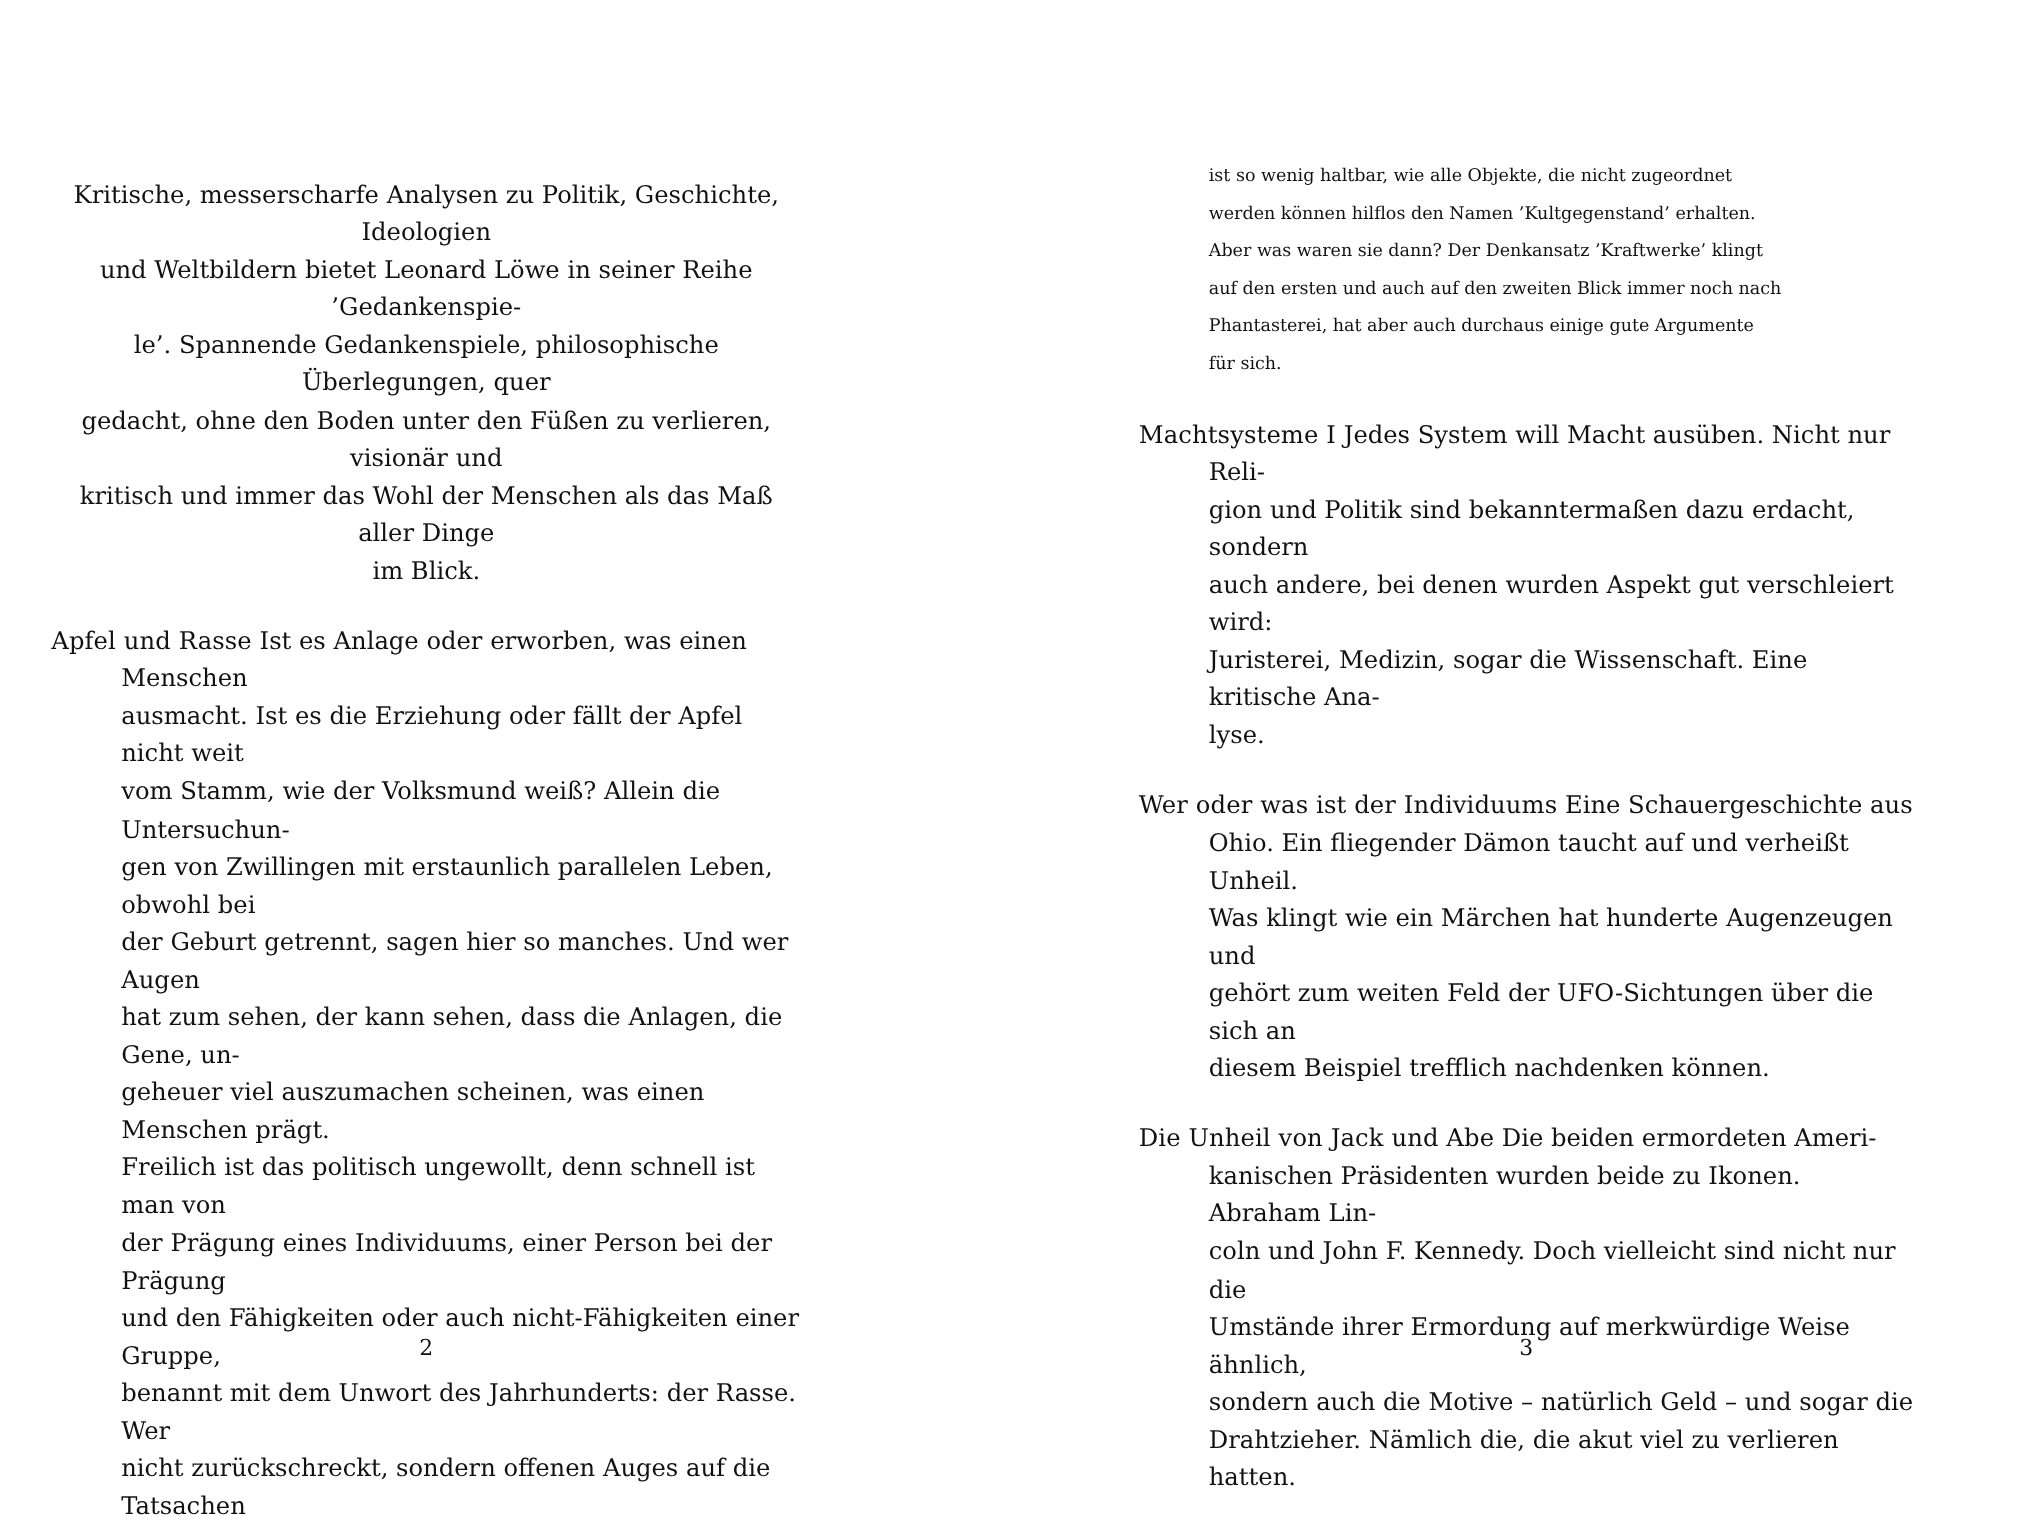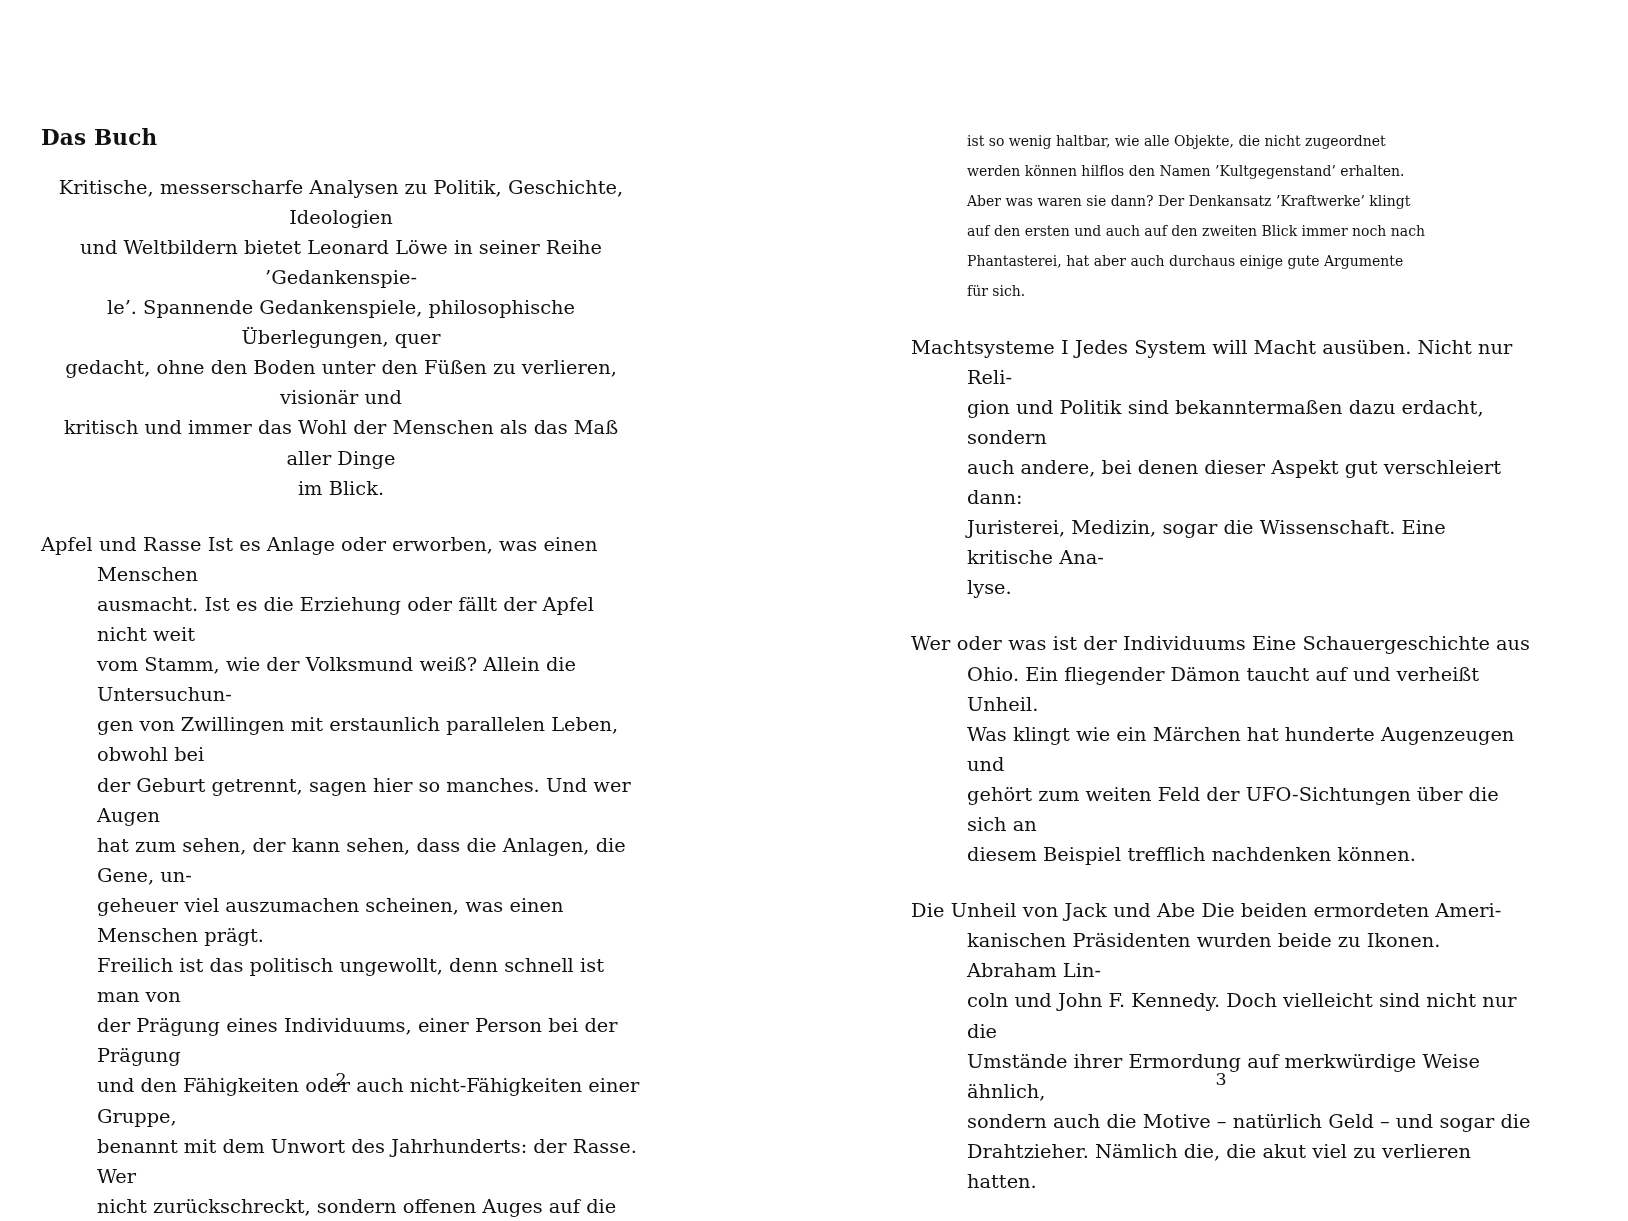--- a/index.html
+++ b/index.html
@@ -86,21 +86,20 @@
   .page-right .folio { left: 97px;  width: 620px; }
 </style>
 </head>
 <body>
 
 <div class="spread">
 
   <div class="page page-left">
     <div class="textblock">
 
-      <h1 class="section-title">Das Buch</h1>
 
       <p class="para">Kritische, messerscharfe Analysen zu Politik, Geschichte, Ideologien
 und Weltbildern bietet Leonard Löwe in seiner Reihe ’Gedankenspie-
 le’. Spannende Gedankenspiele, philosophische Überlegungen, quer
 gedacht, ohne den Boden unter den Füßen zu verlieren, visionär und
 kritisch und immer das Wohl der Menschen als das Maß aller Dinge
 im Blick.</p>
 
 
       <p class="desc"><span class="term">Apfel und Rasse</span><span class="termgap"> </span><span>Ist es Anlage oder erworben, was einen Menschen
@@ -127,21 +126,21 @@
 
       <p class="cont">ist so wenig haltbar, wie alle Objekte, die nicht zugeordnet
 werden können hilflos den Namen ’Kultgegenstand’ erhalten.
 Aber was waren sie dann? Der Denkansatz ’Kraftwerke’ klingt
 auf den ersten und auch auf den zweiten Blick immer noch nach
 Phantasterei, hat aber auch durchaus einige gute Argumente
 für sich.</p>
 
       <p class="desc"><span class="term">Machtsysteme I</span><span class="termgap"> </span><span>Jedes System will Macht ausüben. Nicht nur Reli-
 gion und Politik sind bekanntermaßen dazu erdacht, sondern
-auch andere, bei denen dieser Aspekt gut verschleiert dann:
+auch andere, bei denen wurden Aspekt gut verschleiert wird:
 Juristerei, Medizin, sogar die Wissenschaft. Eine kritische Ana-
 lyse.</span></p>
 
       <p class="desc"><span class="term">Wer oder was ist der Individuums</span><span class="termgap"> </span><span>Eine Schauergeschichte aus
 Ohio. Ein fliegender Dämon taucht auf und verheißt Unheil.
 Was klingt wie ein Märchen hat hunderte Augenzeugen und
 gehört zum weiten Feld der UFO-Sichtungen über die sich an
 diesem Beispiel trefflich nachdenken können.</span></p>
 
       <p class="desc"><span class="term">Die Unheil von Jack und Abe</span><span class="termgap"> </span><span>Die beiden ermordeten Ameri-

